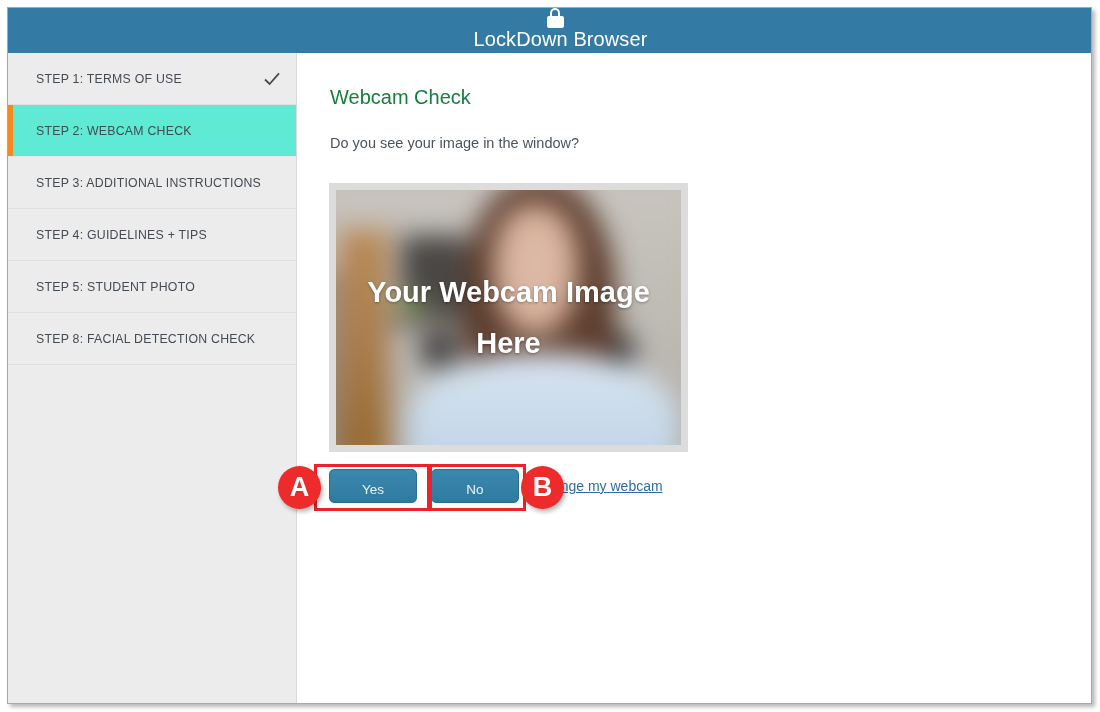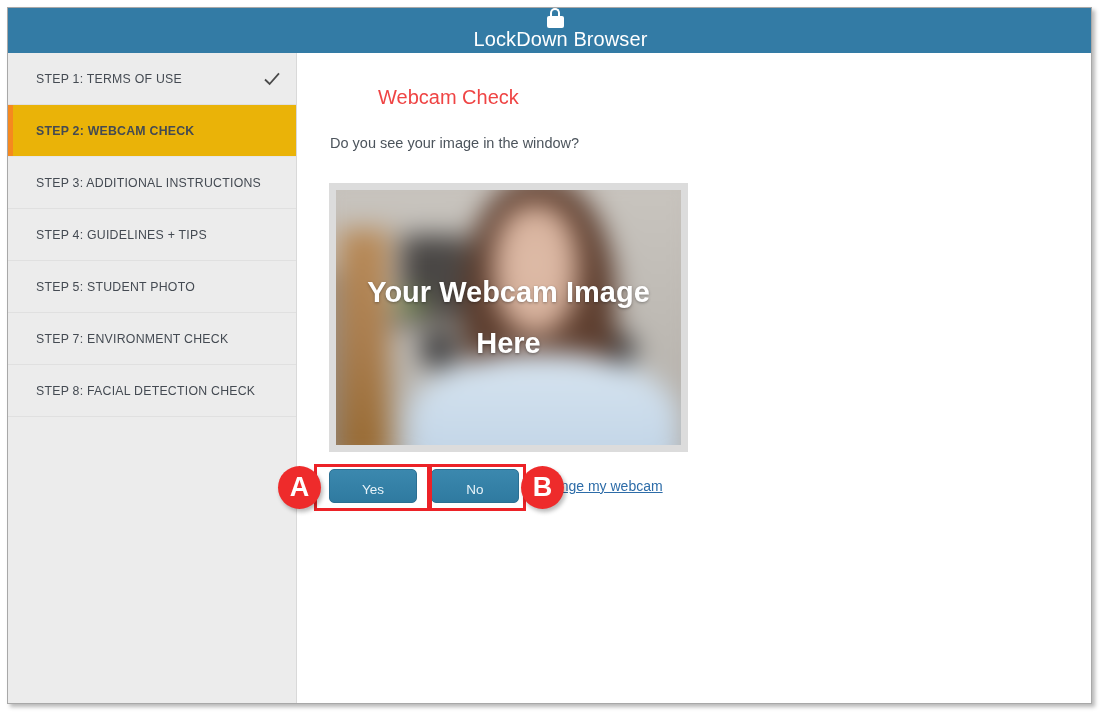--- a/index.html
+++ b/index.html
@@ -101,23 +101,22 @@
     height: 52px;
     display: flex;
     align-items: center;
     padding-left: 28px;
     padding-right: 14px;
     border-bottom: 1px solid #e0e0e0;
     box-sizing: border-box;
     background: #ececec;
   }
   .step-item.active {
-    background: #eab308;
+    background: #5eead4;
     border-bottom-color: #e6e6e6;
-    font-weight: bold;
   }
   .step-item.active::before {
     content: "";
     position: absolute;
     left: 0;
     top: 0;
     bottom: 0;
     width: 5px;
     background: #f5891f;
   }
@@ -142,23 +141,22 @@
     top: 0;
     right: 0;
     bottom: 0;
     background: #ffffff;
   }
   #page-title {
     position: absolute;
     left: 33px;
     top: 33px;
     font-size: 20px;
-    color: #ef4444;
+    color: #15803d;
     font-weight: 400;
-    margin-left: 48px;
   }
   #question-text {
     position: absolute;
     left: 33px;
     top: 82px;
     font-size: 14.5px;
     color: #4c545c;
   }
 
   
@@ -378,23 +376,20 @@
 
       <div class="step-item">
         <span class="step-label">STEP 4: GUIDELINES + TIPS</span>
       </div>
 
       <div class="step-item">
         <span class="step-label">STEP 5: STUDENT PHOTO</span>
       </div>
 
 
-      <div class="step-item">
-        <span class="step-label">STEP 7: ENVIRONMENT CHECK</span>
-      </div>
 
       <div class="step-item">
         <span class="step-label">STEP 8: FACIAL DETECTION CHECK</span>
       </div>
 
     </div>
 
     <div id="main-panel">
 
       <div id="page-title">Webcam Check</div>

